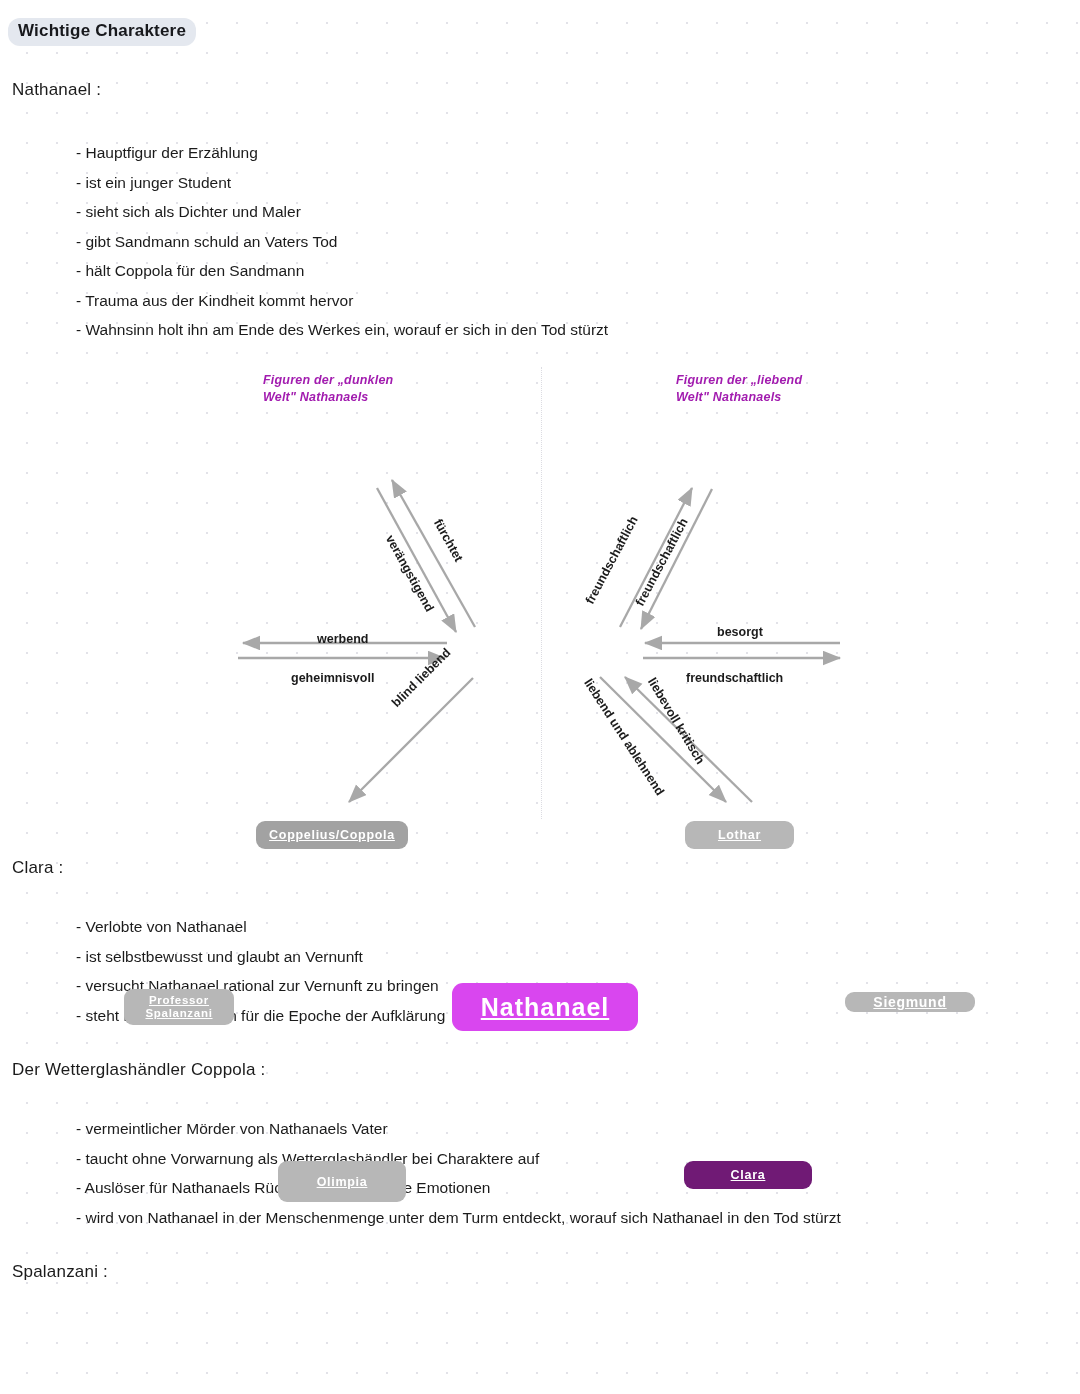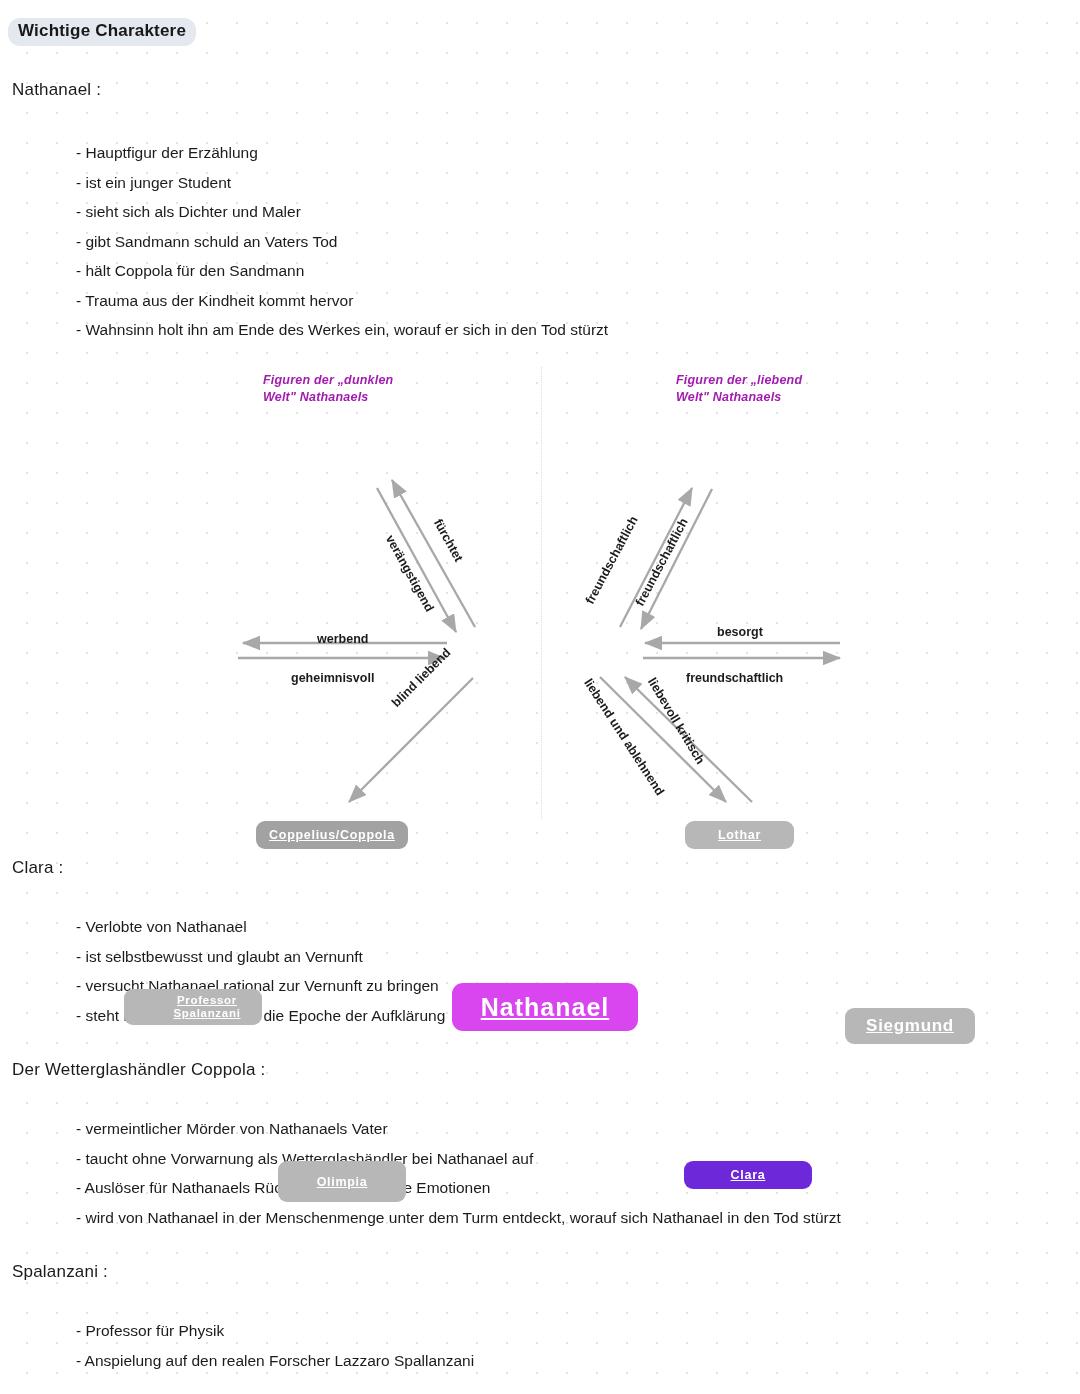--- a/index.html
+++ b/index.html
@@ -45,25 +45,25 @@
   .node{
     position:absolute;display:flex;align-items:center;justify-content:center;
     text-align:center;border-radius:9px;color:#ffffff;font-weight:bold;
     letter-spacing:.7px;z-index:3;text-decoration:underline;
   }
   .n-center{
     left:452px;top:628px;width:186px;height:48px;
     background:#d946ef;font-size:25px;border-radius:11px;letter-spacing:1px;
   }
   .n-cop   {left:256px;top:466px;width:152px;height:28px;background:#a2a2a2;font-size:12.5px;}
-  .n-spal  {left:124px;top:634px;width:110px;height:36px;background:#b7b7b7;font-size:11.5px;line-height:13.5px;padding-left:28px;}
+  .n-spal  {left:124px;top:634px;width:110px;height:36px;background:#b7b7b7;font-size:11.5px;line-height:13.5px;}
   .n-olim  {left:278px;top:806px;width:128px;height:41px;background:#b7b7b7;font-size:12.5px;}
   .n-loth  {left:685px;top:466px;width:109px;height:28px;background:#b7b7b7;font-size:12.5px;}
-  .n-sieg  {left:845px;top:637px;width:130px;height:36px;background:#b7b7b7;font-size:17px;margin-top:16px;}
-  .n-clara {left:684px;top:806px;width:128px;height:28px;background:#6d28d9;font-size:12.5px;}
+  .n-sieg  {left:845px;top:637px;width:130px;height:20px;background:#b7b7b7;font-size:14px;}
+  .n-clara {left:684px;top:806px;width:128px;height:28px;background:#701a75;font-size:12.5px;}
 
   svg.edges{position:absolute;left:0;top:0;width:1080px;height:500px;z-index:1;overflow:visible;}
 
   .elabel{
     position:absolute;z-index:4;font-size:12.5px;font-weight:bold;color:#1b1b1b;
     white-space:nowrap;transform-origin:0 50%;
   }
 </style>
 </head>
 <body>
@@ -153,24 +153,20 @@
   <div class="bullets" style="top:912px">
     <div>- Verlobte von Nathanael</div>
     <div>- ist selbstbewusst und glaubt an Vernunft</div>
     <div>- versucht Nathanael rational zur Vernunft zu bringen</div>
     <div>- steht mit ihren Werten für die Epoche der Aufklärung</div>
   </div>
 
   <div class="sec-head" style="top:1060px">Der Wetterglashändler Coppola :</div>
   <div class="bullets" style="top:1114px">
     <div>- vermeintlicher Mörder von Nathanaels Vater</div>
-    <div>- taucht ohne Vorwarnung als Wetterglashändler bei Nathanael auf</div>
+    <div>- taucht ohne Vorwarnung als Wetterglashändler bei Charaktere auf</div>
     <div>- Auslöser für Nathanaels Rückfall in vergangene Emotionen</div>
     <div>- wird von Nathanael in der Menschenmenge unter dem Turm entdeckt, worauf sich Nathanael in den Tod stürzt</div>
   </div>
 
   <div class="sec-head" style="top:1262px">Spalanzani :</div>
-  <div class="bullets" style="top:1316px">
-    <div>- Professor für Physik</div>
-    <div>- Anspielung auf den realen Forscher Lazzaro Spallanzani</div>
-  </div>
 
 </div>
 
 </body></html>

